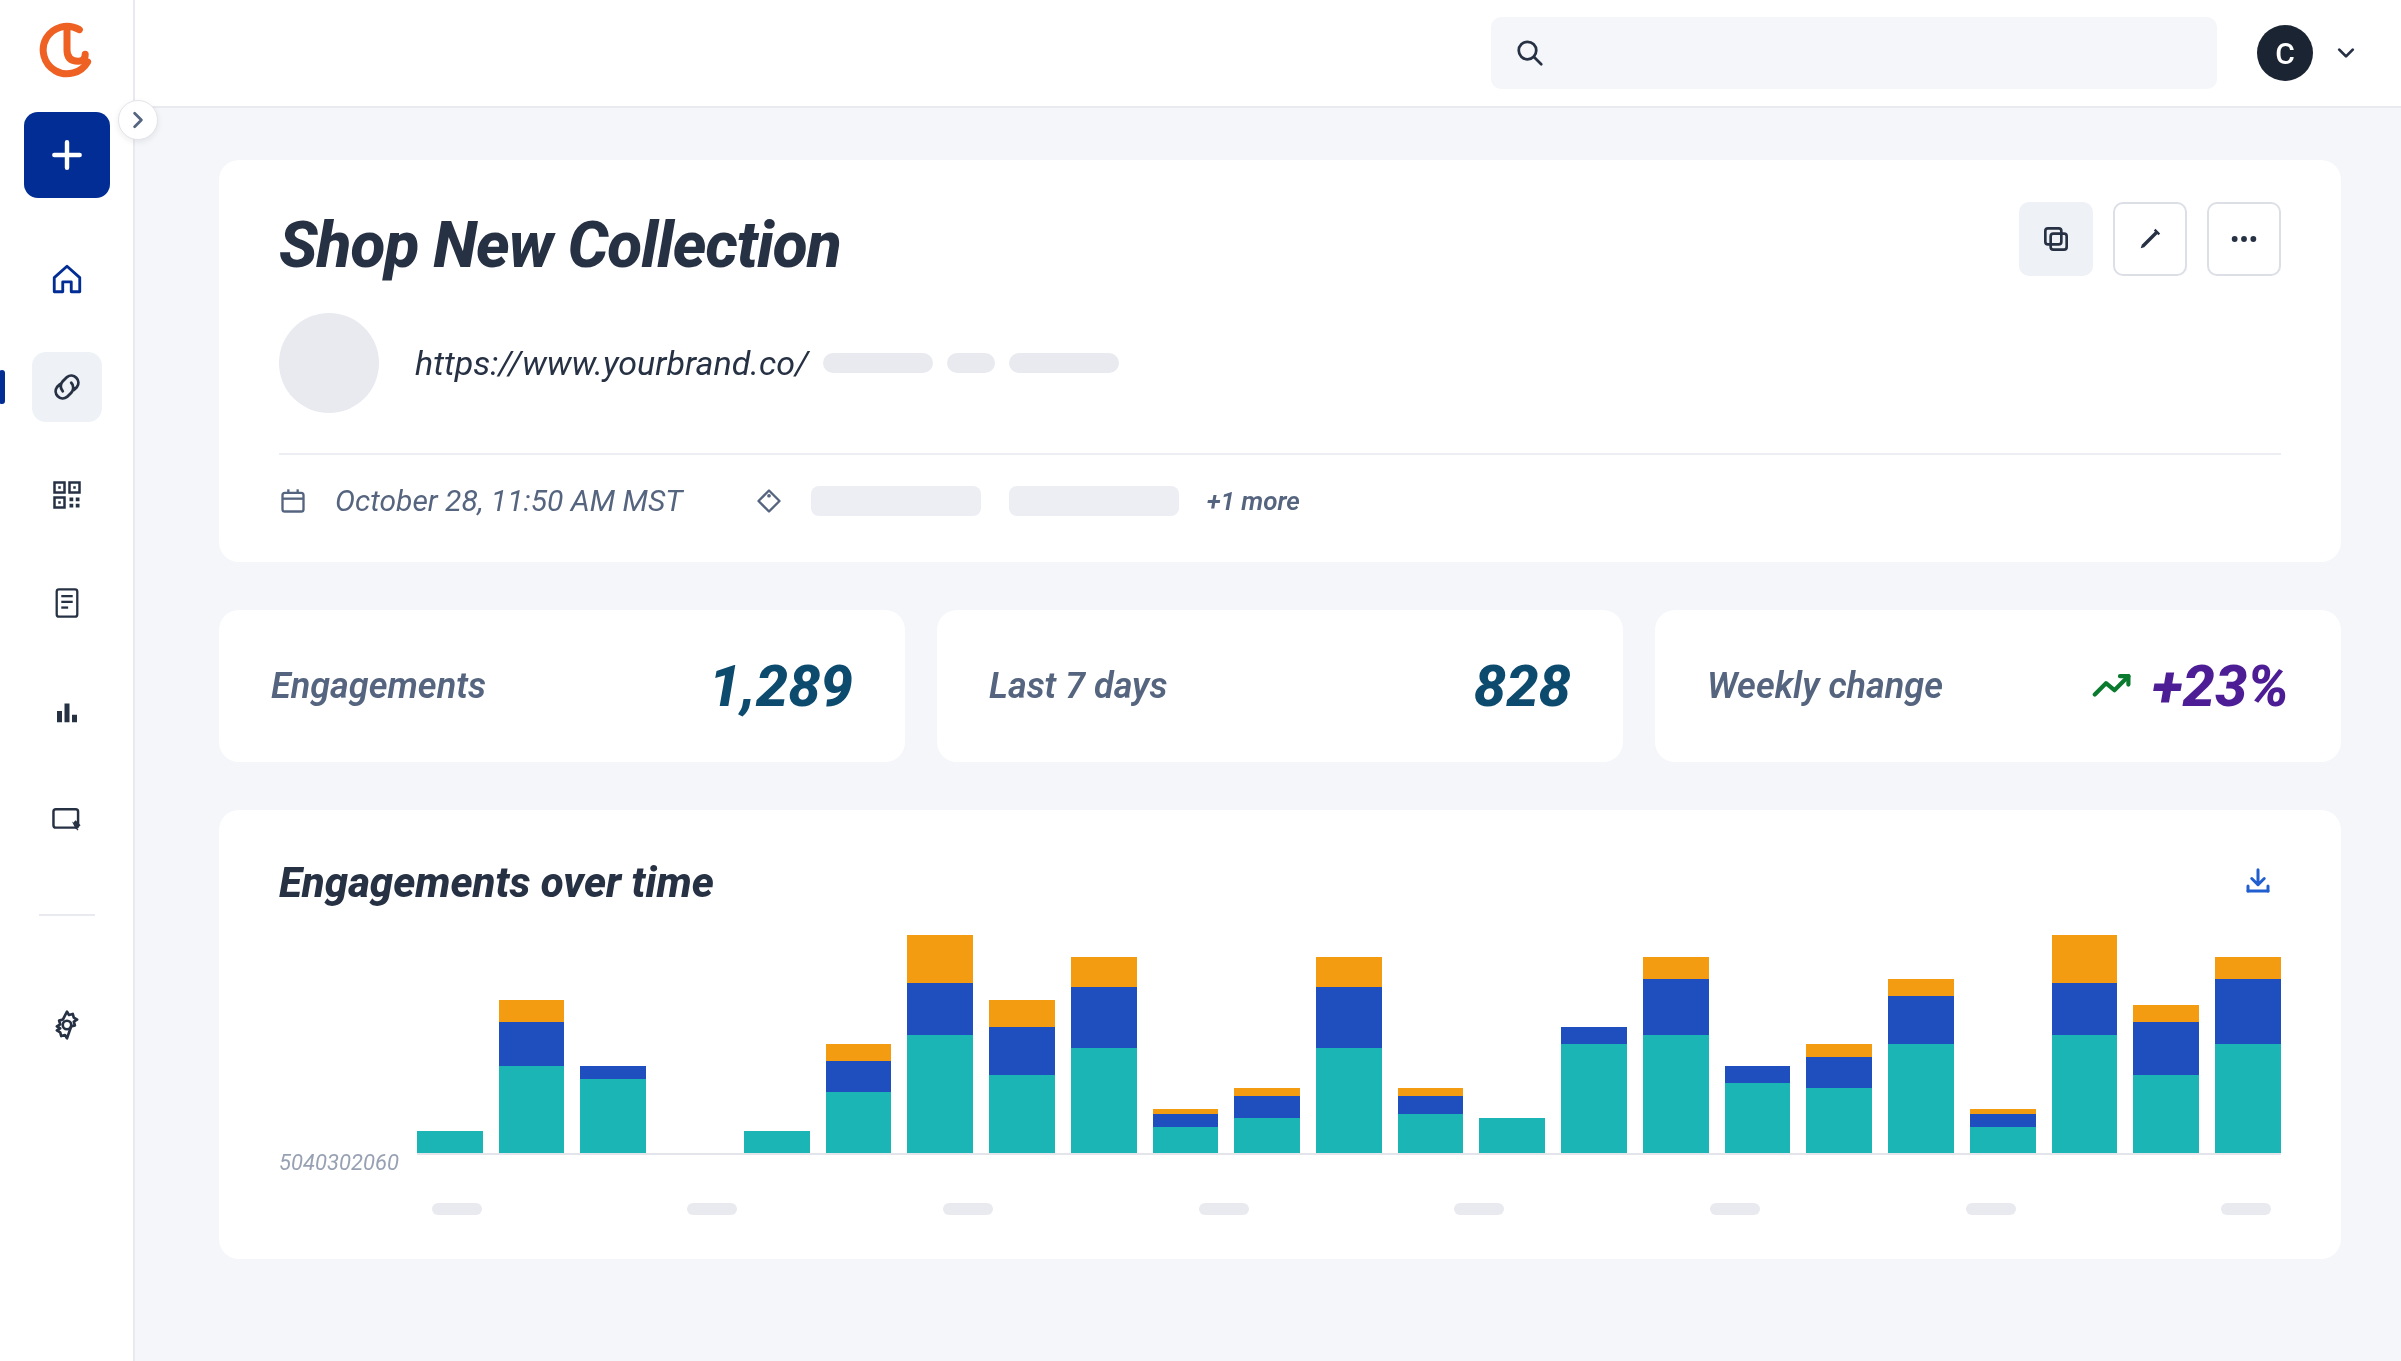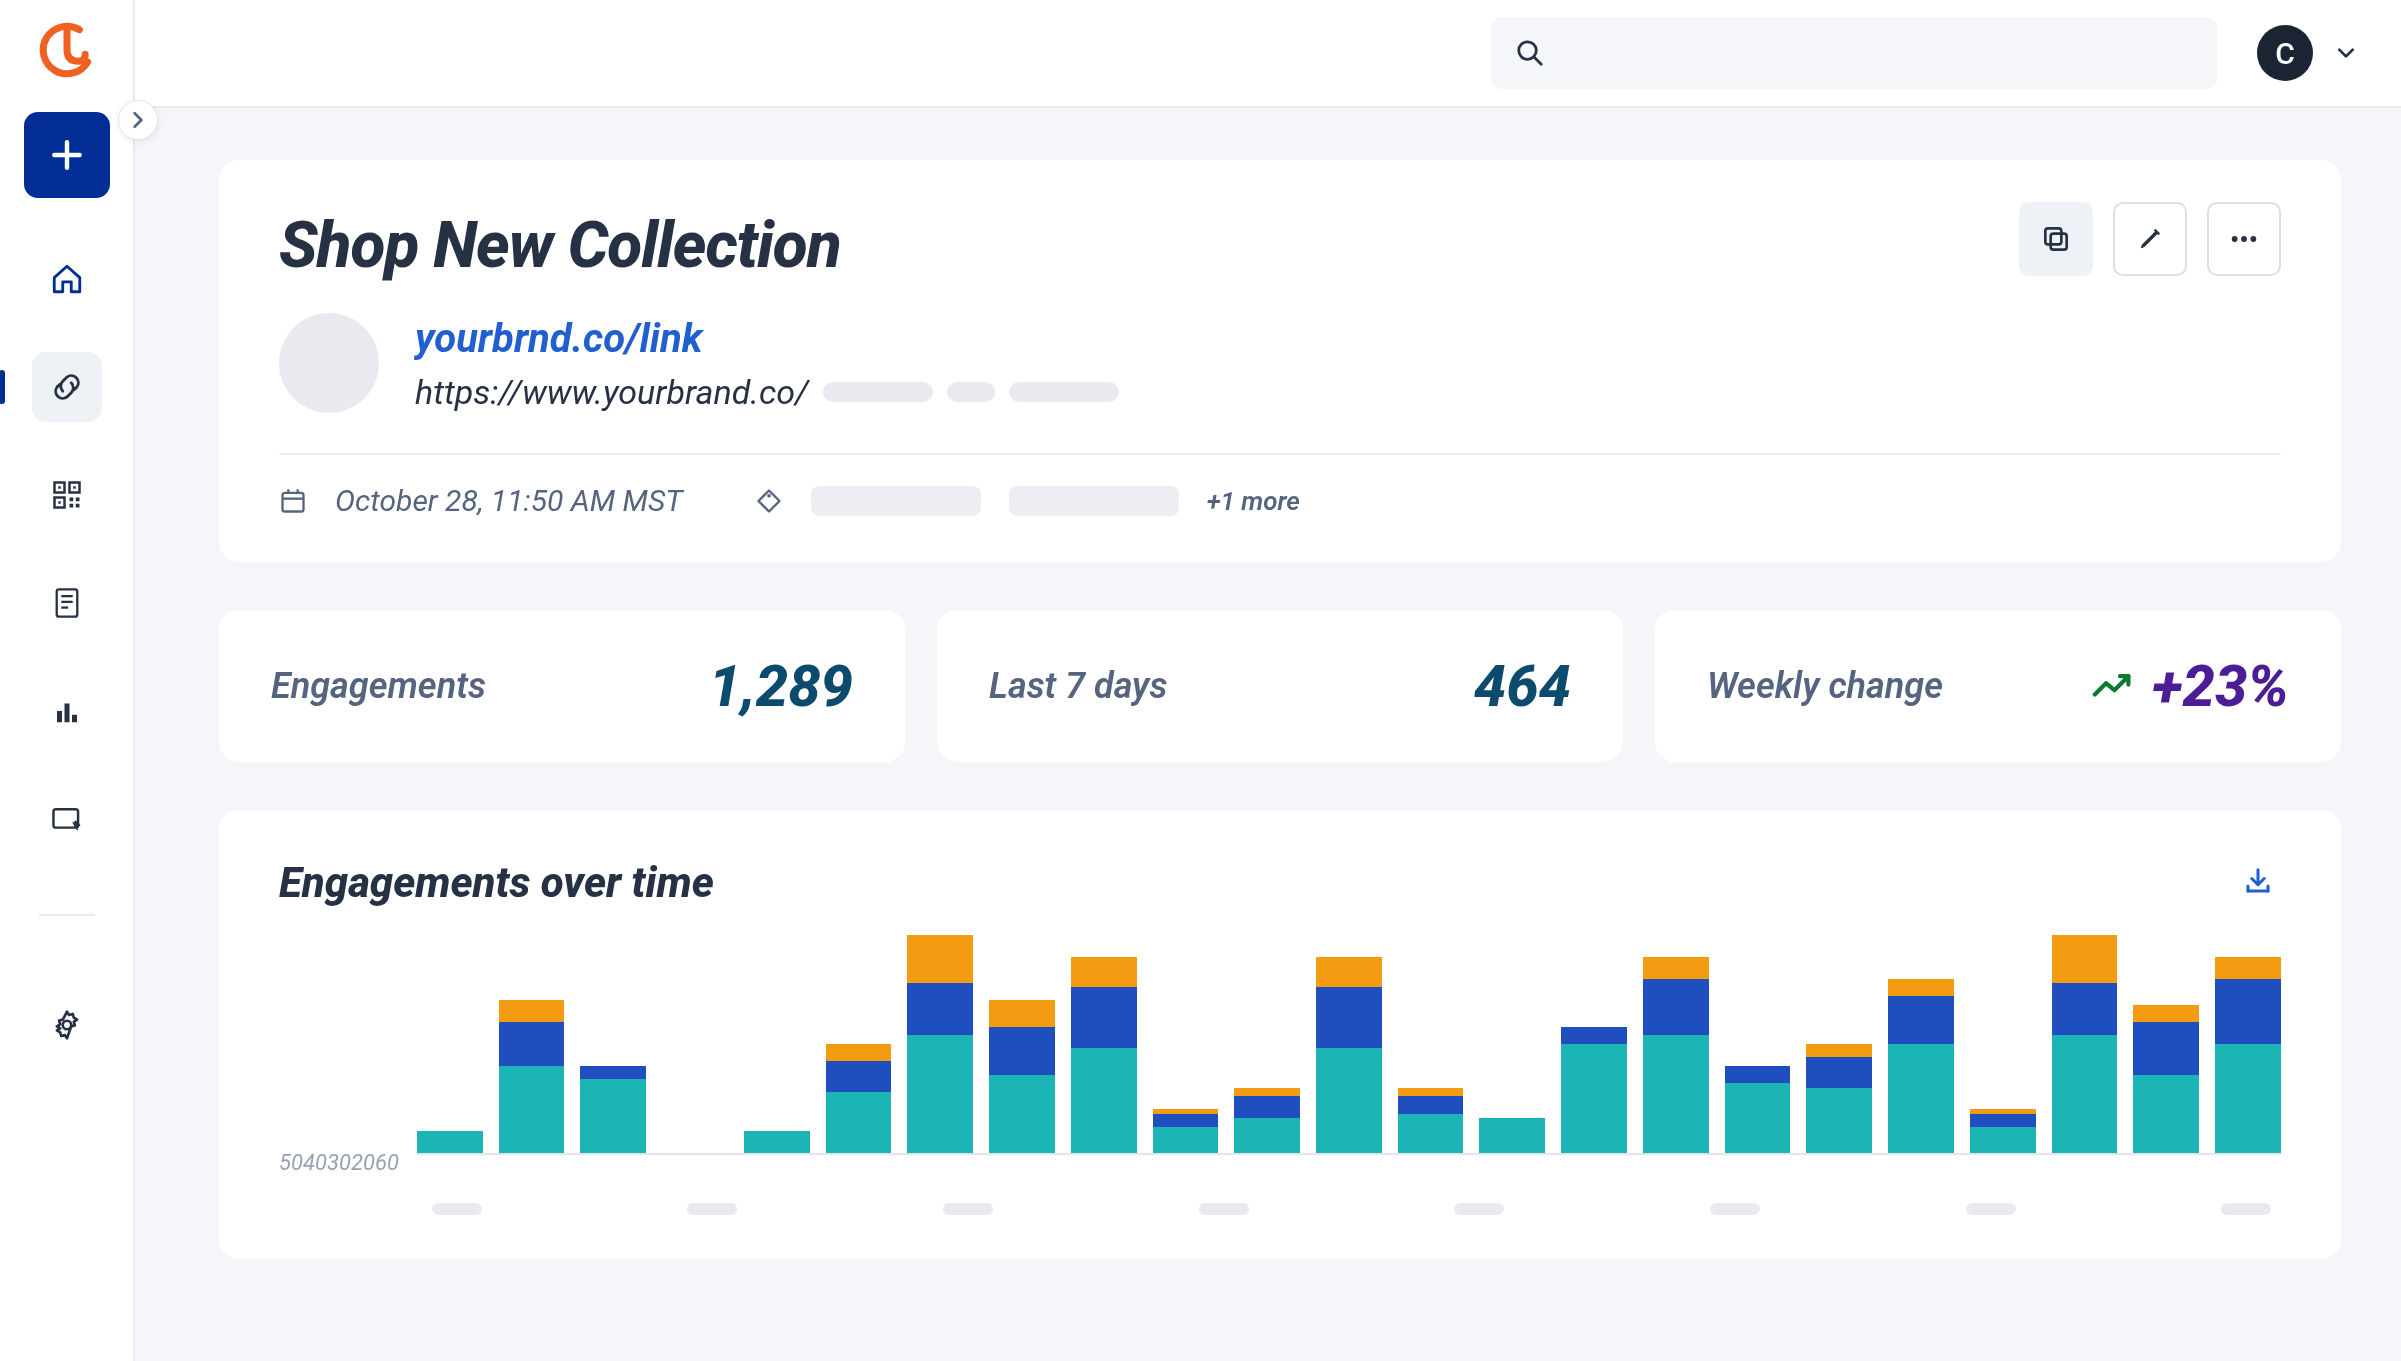--- a/index.html
+++ b/index.html
@@ -298,21 +298,20 @@
                 <circle cx="12" cy="3" r="2.5" fill="#273144"></circle>
                 <circle cx="20" cy="3" r="2.5" fill="#273144"></circle>
               </svg>
           </button>
         </div>
         <h1>Shop New Collection</h1>
 
         <div class="link-row">
           <div class="favicon-circle"></div>
           <div class="link-texts">
-            <a class="short-url">yourbrnd.co/link</a>
             <div class="long-url-row">
               <span class="long-url">https://www.yourbrand.co/</span>
               <span class="pill" style="width:110px"></span>
               <span class="pill" style="width:48px"></span>
               <span class="pill" style="width:110px"></span>
             </div>
           </div>
         </div>
 
         <div class="meta-row">
@@ -334,21 +333,21 @@
         </div>
       </section>
 
       <div class="stats-row">
         <div class="stat-card">
           <span class="stat-label">Engagements</span>
           <span class="stat-value">1,289</span>
         </div>
         <div class="stat-card">
           <span class="stat-label">Last 7 days</span>
-          <span class="stat-value">464</span>
+          <span class="stat-value">828</span>
         </div>
         <div class="stat-card">
           <span class="stat-label">Weekly change</span>
           <span class="stat-value green">
             <svg width="42" height="28" viewBox="0 0 30 20">
                 <path d="M2 16 L10 8 L16 13 L26 3" fill="none" stroke="#0a7a2f" stroke-width="3" stroke-linecap="round" stroke-linejoin="round"></path>
                 <path d="M20 3 h6 v6" fill="none" stroke="#0a7a2f" stroke-width="3" stroke-linecap="round" stroke-linejoin="round"></path>
               </svg>
             <span>+23%</span>
           </span>

